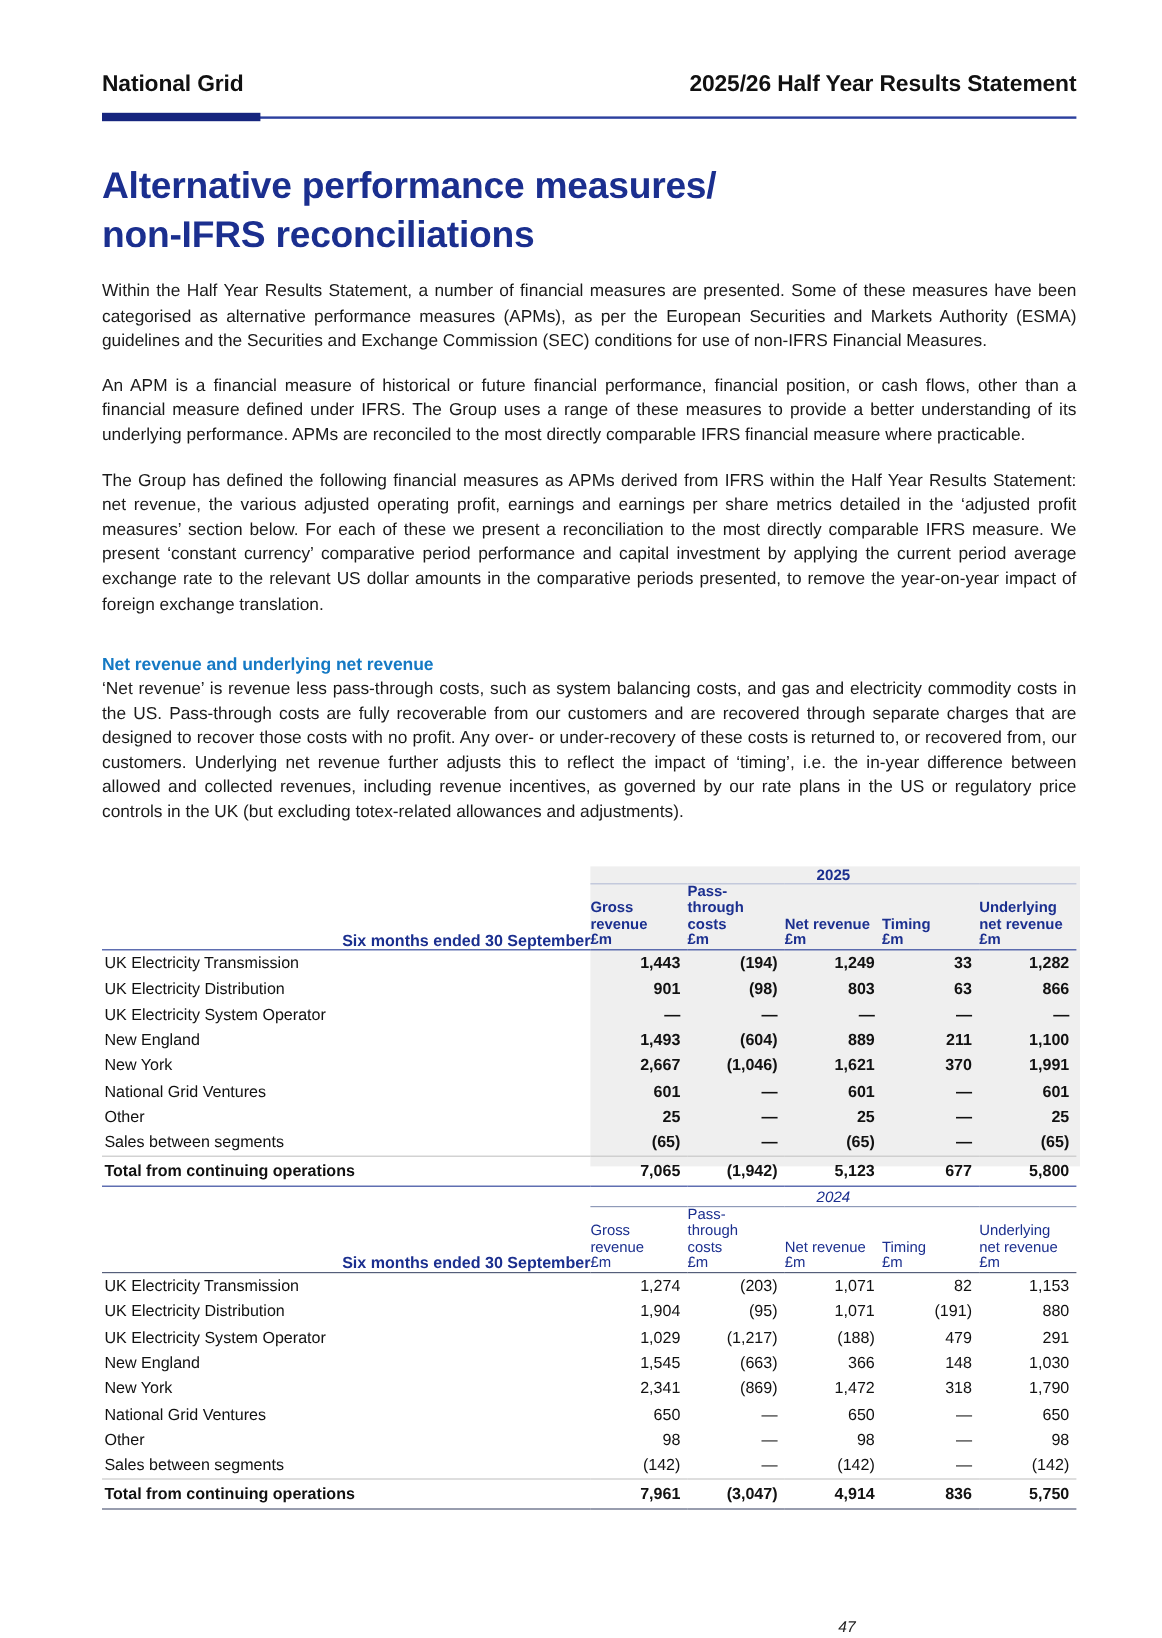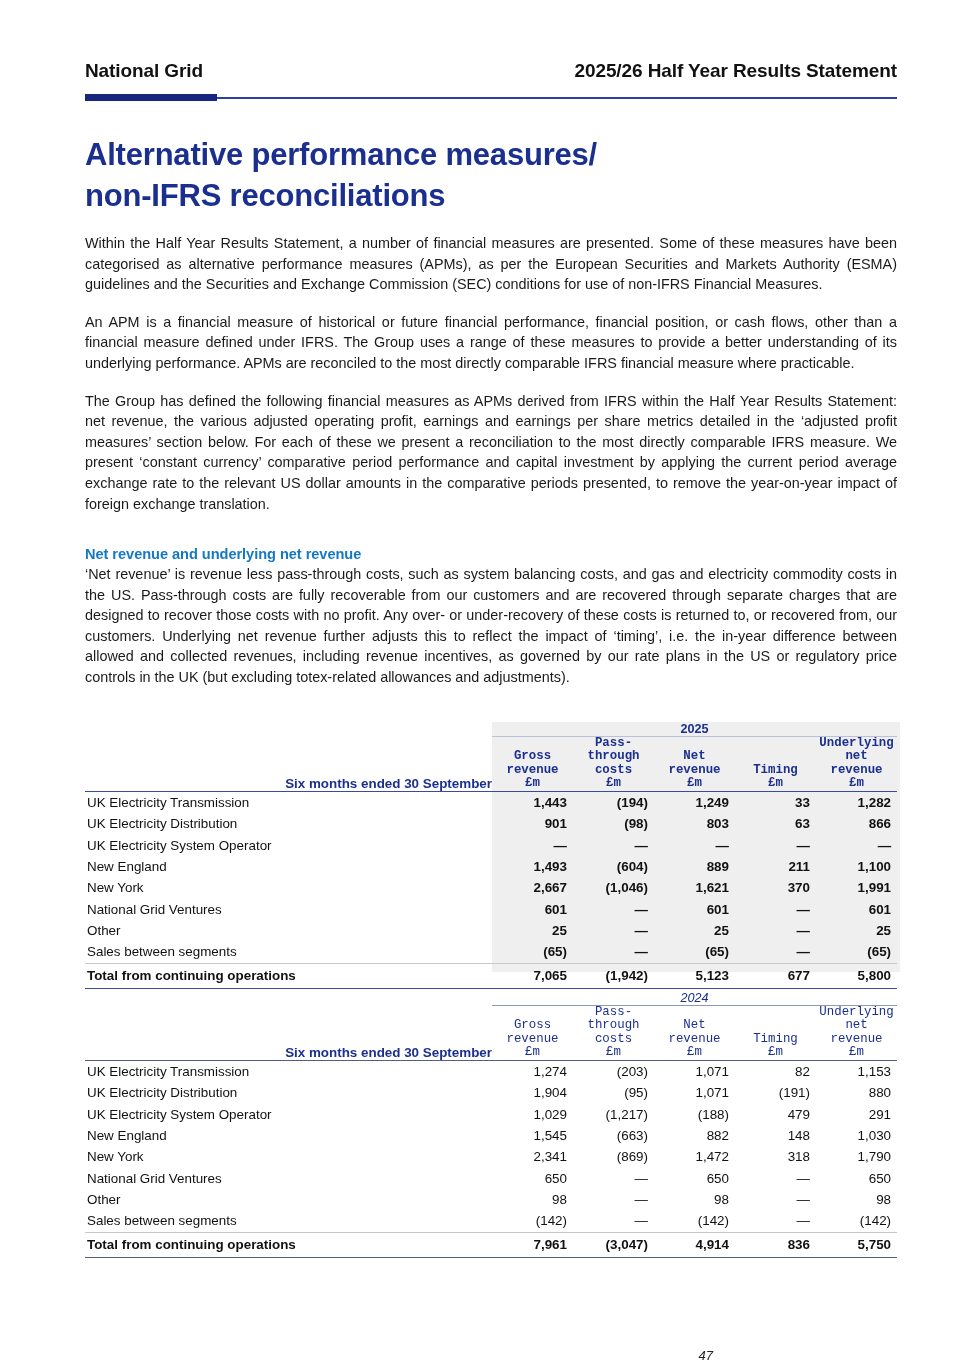--- a/index.html
+++ b/index.html
@@ -132,24 +132,23 @@
     border-bottom: 1px solid #8f9ab8;
     font-style: italic;
   }
 
   
   .colhead {
     font-size: 12.4px;
     line-height: 13.4px;
     color: #1b2f8f;
     font-weight: bold;
-    text-align: center;
+    text-align: left;
     padding: 6px 6px 3px 0;
     white-space: pre-line;
-    font-family: Liberation Mono, monospace;
   }
   .t2 .colhead { font-weight: normal; }
 
   .rowhead {
     font-size: 13.4px;
     font-weight: bold;
     color: #1b2f8f;
     text-align: right;
     padding: 0 0 3px 2px;
     vertical-align: bottom;
@@ -411,21 +410,21 @@
         <td class="num">1,029</td>
         <td class="num">(1,217)</td>
         <td class="num">(188)</td>
         <td class="num">479</td>
         <td class="num">291</td>
       </tr>
       <tr class="datarow">
         <td class="lbl">New England</td>
         <td class="num">1,545</td>
         <td class="num">(663)</td>
-        <td class="num">882</td>
+        <td class="num">366</td>
         <td class="num">148</td>
         <td class="num">1,030</td>
       </tr>
       <tr class="datarow">
         <td class="lbl">New York</td>
         <td class="num">2,341</td>
         <td class="num">(869)</td>
         <td class="num">1,472</td>
         <td class="num">318</td>
         <td class="num">1,790</td>

